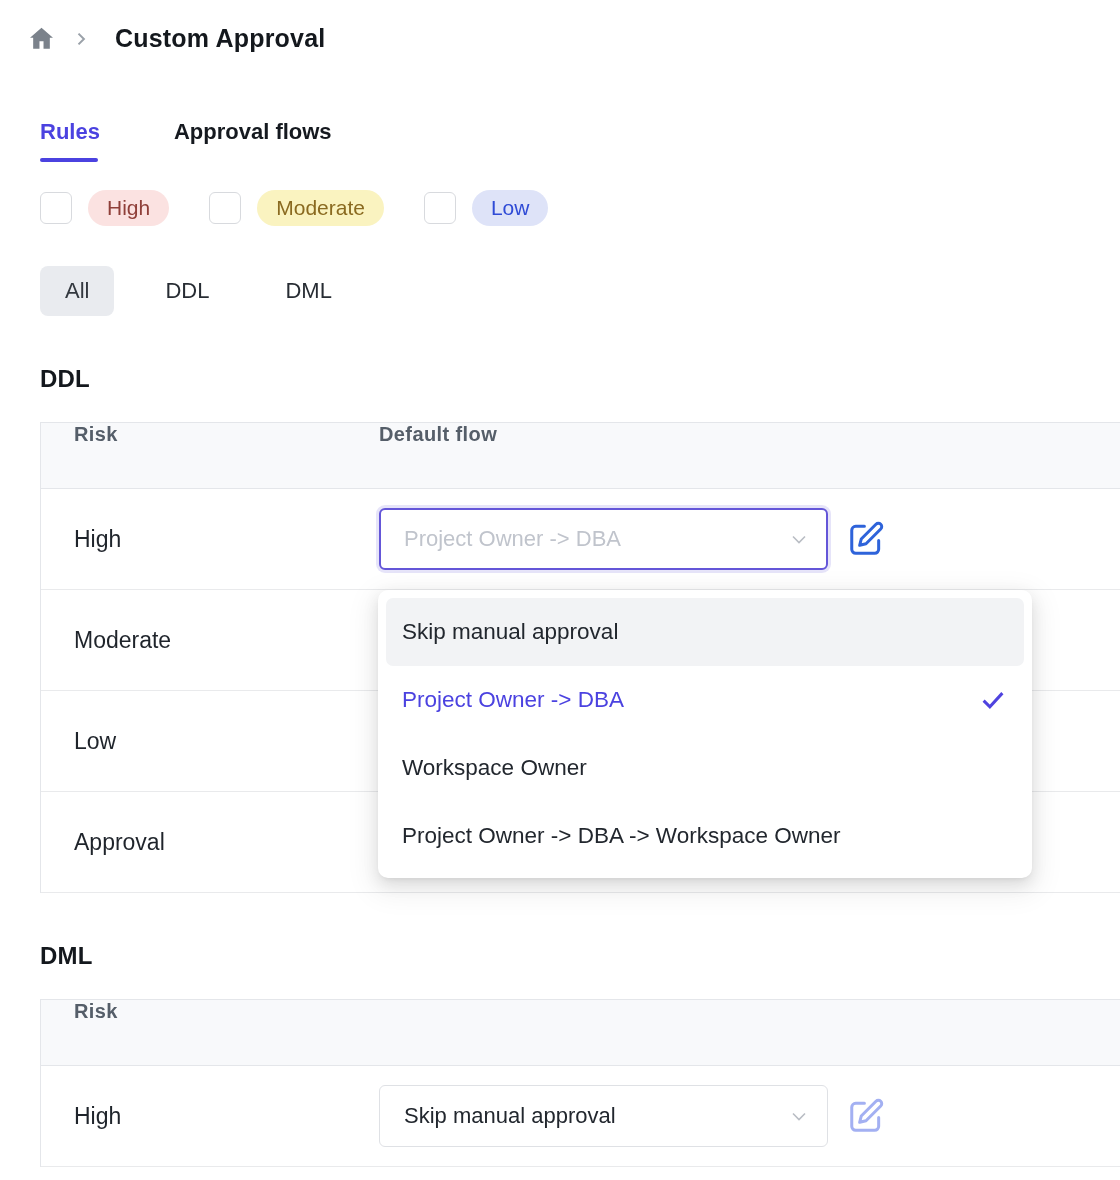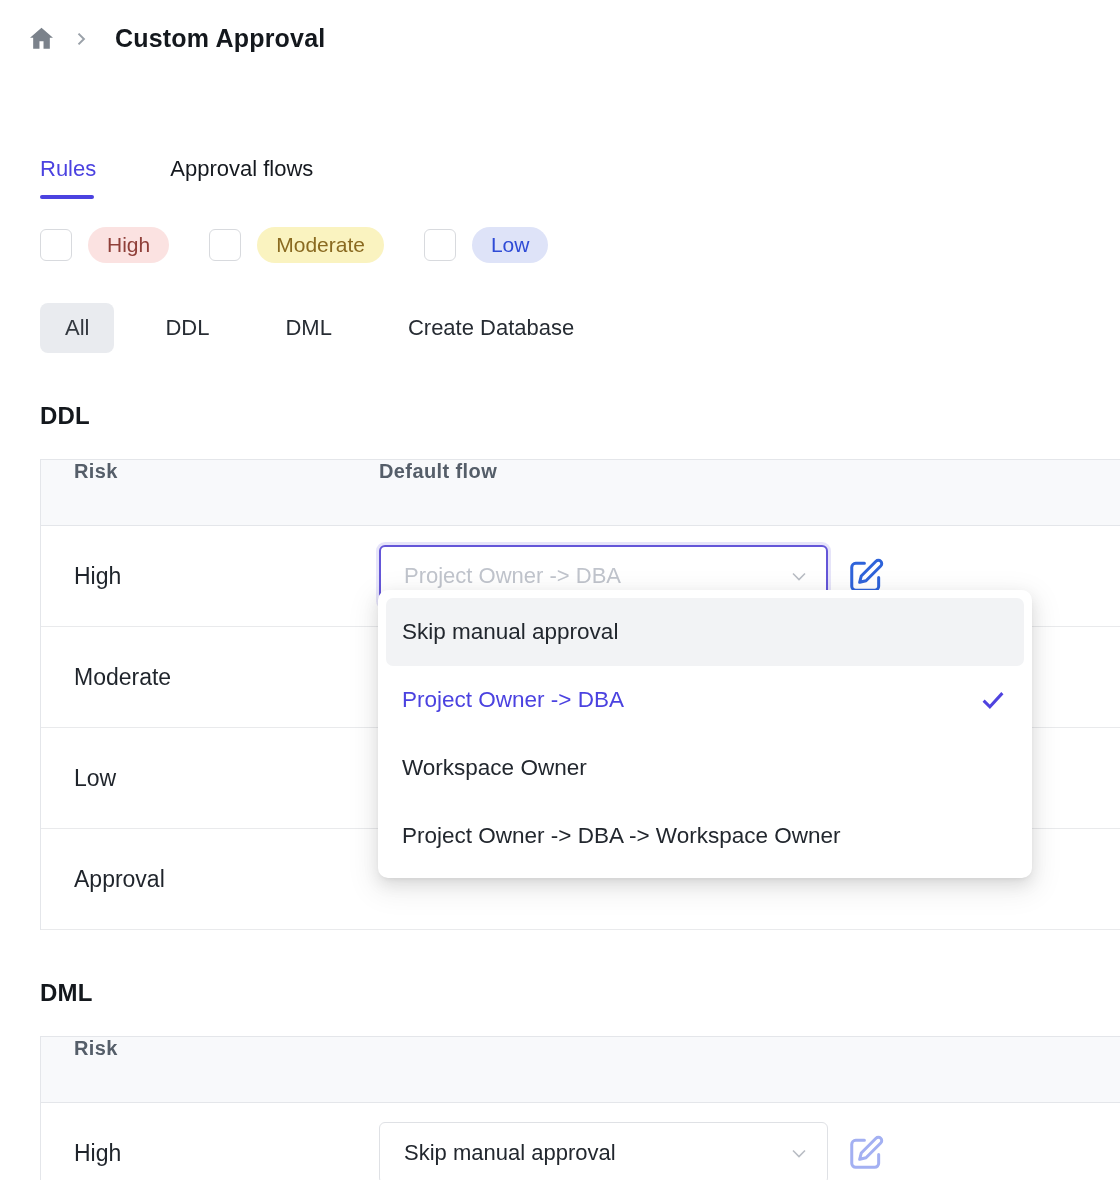--- a/index.html
+++ b/index.html
@@ -12,21 +12,21 @@
     overflow: hidden;
   }
 
   
   .breadcrumb { display: flex; align-items: center; gap: 16px; padding: 24px 0 0 28px; }
   .home-icon svg { width: 27px; height: 27px; fill: #7b828b; display: block; }
   .crumb-sep svg { width: 20px; height: 20px; stroke: #9aa1a9; stroke-width: 2.4; fill: none; display: block; }
   .crumb-title { font-size: 25px; font-weight: 700; color: #14181d; margin-left: 8px; letter-spacing: .2px; }
 
   
-  .tabs { display: flex; gap: 74px; margin: 103px 0 0 40px; }
+  .tabs { display: flex; gap: 74px; margin: 66px 0 0 40px; font-weight: bold; }
   .tab { font-size: 22px; color: #15191f; position: relative; padding-bottom: 17px; cursor: pointer; }
   .tab.active { color: #4b42e0; }
   .tab.active::after {
     content: ""; position: absolute; left: 0; right: 2px; bottom: 0;
     height: 4px; border-radius: 2px; background: #4b42e0;
   }
 
   
   .filters { display: flex; align-items: center; gap: 40px; margin: 28px 0 0 40px; }
   .filter { display: flex; align-items: center; gap: 16px; }
@@ -101,21 +101,20 @@
   <div class="filter">
     <span class="checkbox"></span>
     <span class="badge" style="background-color: rgb(222, 227, 248); color: rgb(47, 75, 214);">Low</span>
   </div>
 </div>
 
 <div class="seg-row">
   <div class="seg active">All</div>
   <div class="seg">DDL</div>
   <div class="seg">DML</div>
-  <div class="seg">Create Database</div>
 </div>
 
 <h2 class="section-title">DDL</h2>
 <div class="risk-table">
   <div class="t-header">
     <div class="col-risk">Risk</div>
     <div>Default flow</div>
   </div>
 
   <div class="t-row">

